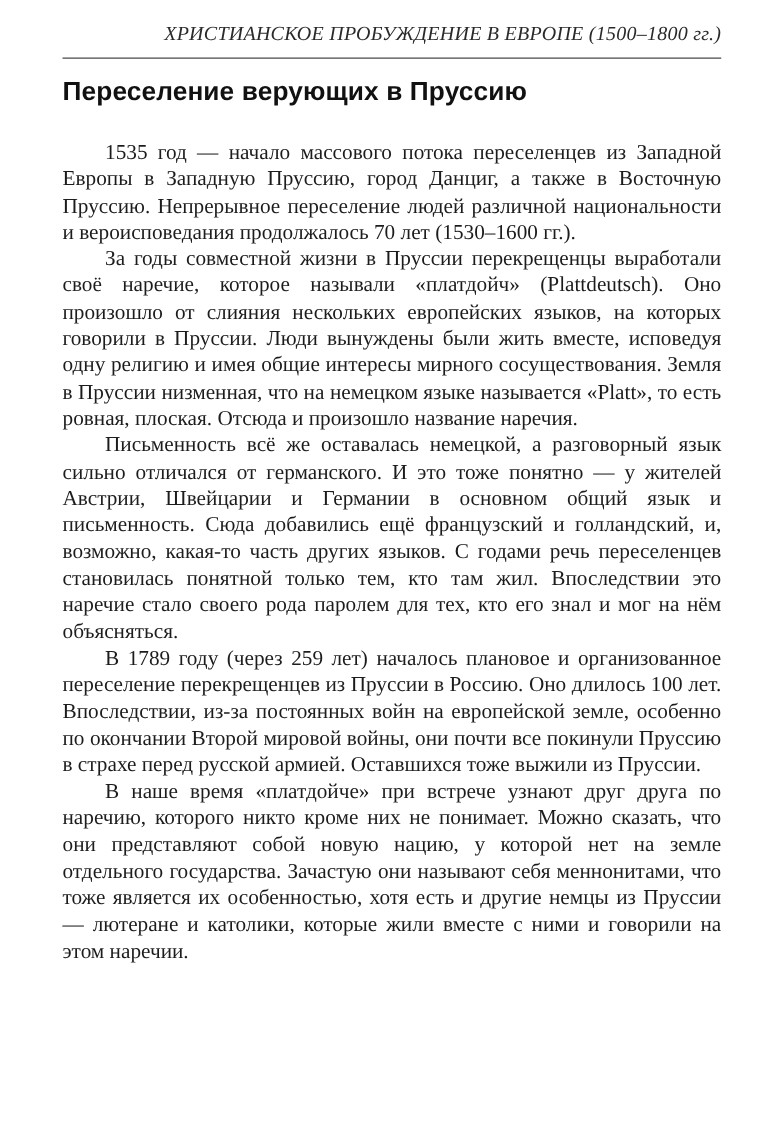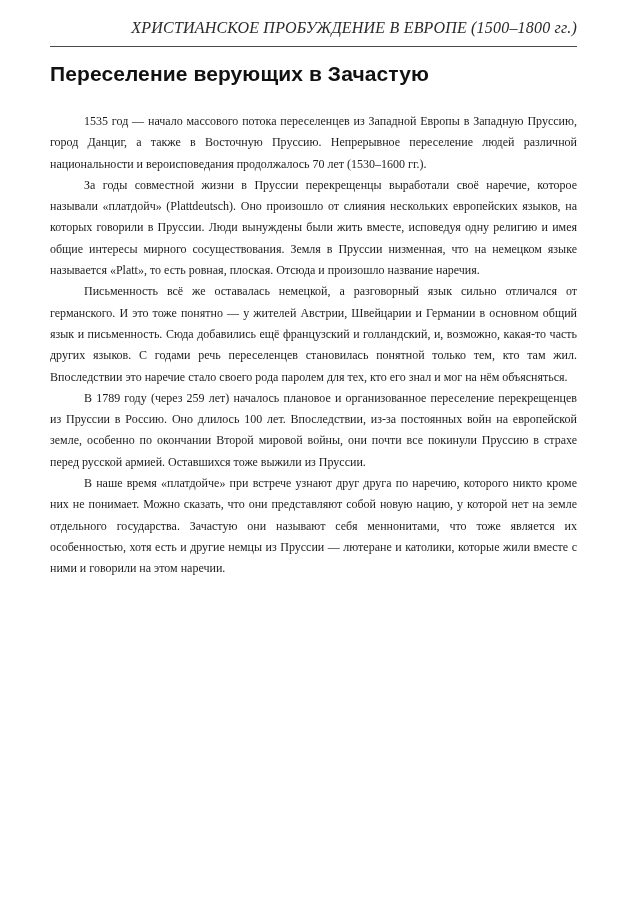--- a/index.html
+++ b/index.html
@@ -36,21 +36,21 @@
     font-family: "Liberation Sans", "DejaVu Sans", sans-serif;
     font-weight: bold;
     font-size: 21px;
     line-height: 24px;
     color: #111111;
     margin: 15px 0 25px 0;
     letter-spacing: 0.1px;
   }
   .body-text {
     font-family: "Liberation Serif", "DejaVu Serif", serif;
-    font-size: 12px;
+    font-size: 17px;
     line-height: 21.3px;
     text-align: justify;
     color: #1c1c1c;
   }
   .body-text p {
     margin: 0;
     text-indent: 34px;
     hyphens: auto;
     -webkit-hyphens: auto;
   }
@@ -65,21 +65,21 @@
 </style>
 </head>
 <body>
 
 <div class="page">
 
   <div class="running-head">ХРИСТИАНСКОЕ ПРОБУЖДЕНИЕ В ЕВРОПЕ (1500–1800 гг.)</div>
 
   <hr class="head-rule">
 
-  <h1 class="section-title">Переселение верующих в Зачастую</h1>
+  <h1 class="section-title">Переселение верующих в Пруссию</h1>
 
   <div class="body-text">
     <p>1535 год — начало массового потока переселенцев из Западной Европы в Западную Пруссию, город Данциг, а также в Восточную Пруссию. Непрерывное переселение людей различной национальности и вероисповедания продолжалось 70 лет (1530–1600 гг.).</p>
     <p>За годы совместной жизни в Пруссии перекрещенцы выработали своё наречие, которое называли «платдойч» (Plattdeutsch). Оно произошло от слияния нескольких европейских языков, на которых говорили в Пруссии. Люди вынуждены были жить вместе, исповедуя одну религию и имея общие интересы мирного сосуществования. Земля в Пруссии низменная, что на немецком языке называется «Platt», то есть ровная, плоская. Отсюда и произошло название наречия.</p>
     <p>Письменность всё же оставалась немецкой, а разговорный язык сильно отличался от германского. И это тоже понятно — у жителей Австрии, Швейцарии и Германии в основном общий язык и письменность. Сюда добавились ещё французский и голландский, и, возможно, какая-то часть других языков. С годами речь переселенцев становилась понятной только тем, кто там жил. Впоследствии это наречие стало своего рода паролем для тех, кто его знал и мог на нём объясняться.</p>
     <p>В 1789 году (через 259 лет) началось плановое и организованное переселение перекрещенцев из Пруссии в Россию. Оно длилось 100 лет. Впоследствии, из-за постоянных войн на европейской земле, особенно по окончании Второй мировой войны, они почти все покинули Пруссию в страхе перед русской армией. Оставшихся тоже выжили из Пруссии.</p>
     <p>В наше время «платдойче» при встрече узнают друг друга по наречию, которого никто кроме них не понимает. Можно сказать, что они представляют собой новую нацию, у которой нет на земле отдельного государства. Зачастую они называют себя меннонитами, что тоже является их особенностью, хотя есть и другие немцы из Пруссии — лютеране и католики, которые жили вместе с ними и говорили на этом наречии.</p>
   </div>
 
   <div class="page-number">21</div>

